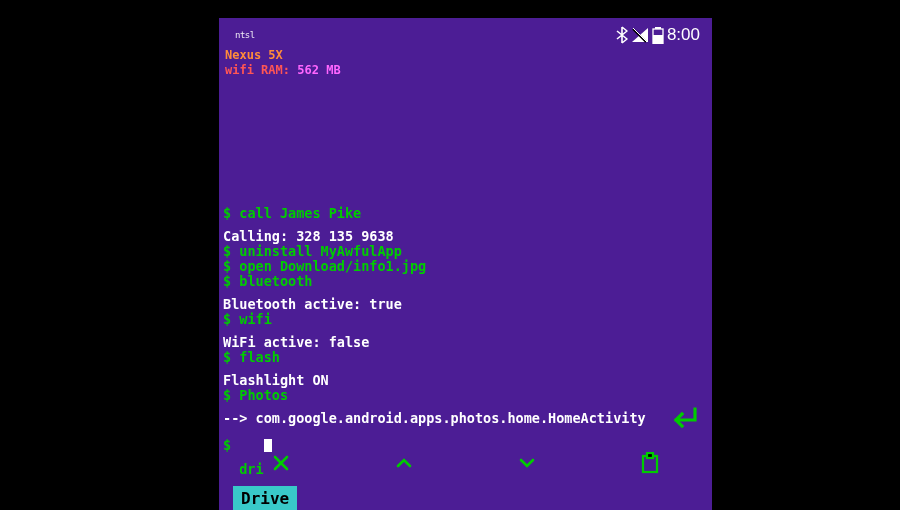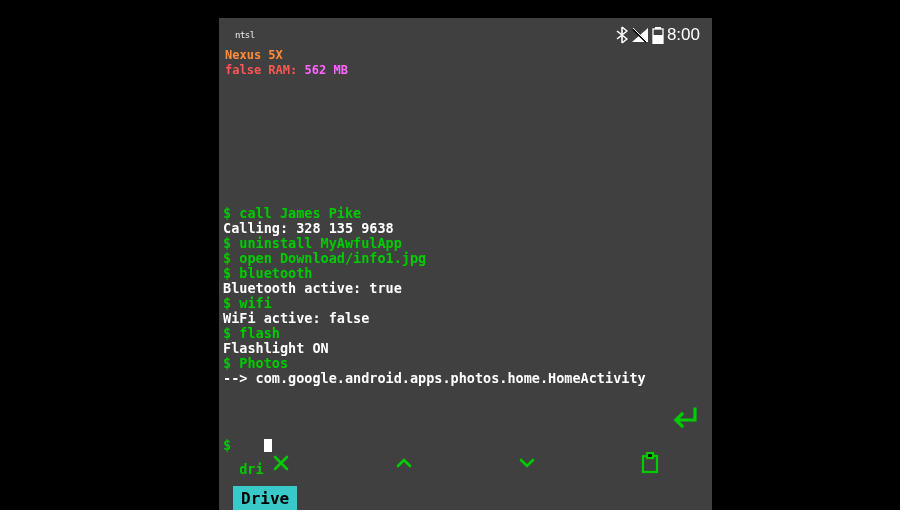--- a/index.html
+++ b/index.html
@@ -10,21 +10,21 @@
     background: #000;
     overflow: hidden;
     font-family: "DejaVu Sans Mono", "Menlo", "Consolas", monospace;
   }
   .phone {
     position: absolute;
     left: 219px;
     top: 18px;
     width: 493px;
     height: 492px;
-    background: #404040;
+    background: #4c1d95;
     color: #fff;
   }
   
   .statusbar {
     position: absolute;
     top: 6px;
     left: 6px;
     right: 6px;
     height: 22px;
     display: flex;
@@ -69,21 +69,21 @@
     position: absolute;
     top: 188px;
     left: 4px;
     right: 12px;
     font-size: 13.5px;
     line-height: 15px;
     white-space: pre;
     font-weight: bold;
   }
   .cmd { color: #00cc00; }
-  .out { color: #ffffff; }
+  .out { color: #ffffff; margin-top: 8px; }
 
   
   .inputline {
     position: absolute;
     top: 396px;
     left: 4px;
     font-size: 13.5px;
     line-height: 15px;
     font-weight: bold;
     display: flex;
@@ -170,21 +170,21 @@
           <rect x="1" y="8" width="10" height="9" fill="#fff"></rect>
         </svg>
       </span>
       <span class="clock">8:00</span>
     </div>
   </div>
 
   <div class="header">
     <div class="device">Nexus 5X</div>
     <div>
-      <span class="ram-label">false RAM:</span>
+      <span class="ram-label">wifi RAM:</span>
       <span class="ram-value"> <span>562</span> <span>MB</span></span>
     </div>
   </div>
 
   <div class="term" id="term"><div class="cmd">$ call James Pike</div><div class="out">Calling: 328 135 9638</div><div class="cmd">$ uninstall MyAwfulApp</div><div class="cmd">$ open Download/info1.jpg</div><div class="cmd">$ bluetooth</div><div class="out">Bluetooth active: true</div><div class="cmd">$ wifi</div><div class="out">WiFi active: false</div><div class="cmd">$ flash</div><div class="out">Flashlight ON</div><div class="cmd">$ Photos</div><div class="out">--&gt; com.google.android.apps.photos.home.HomeActivity</div></div>
 
   <div class="inputline">
     <span class="prompt">$</span>
     <span class="typed">dri</span>
       <span class="cursor"></span>

